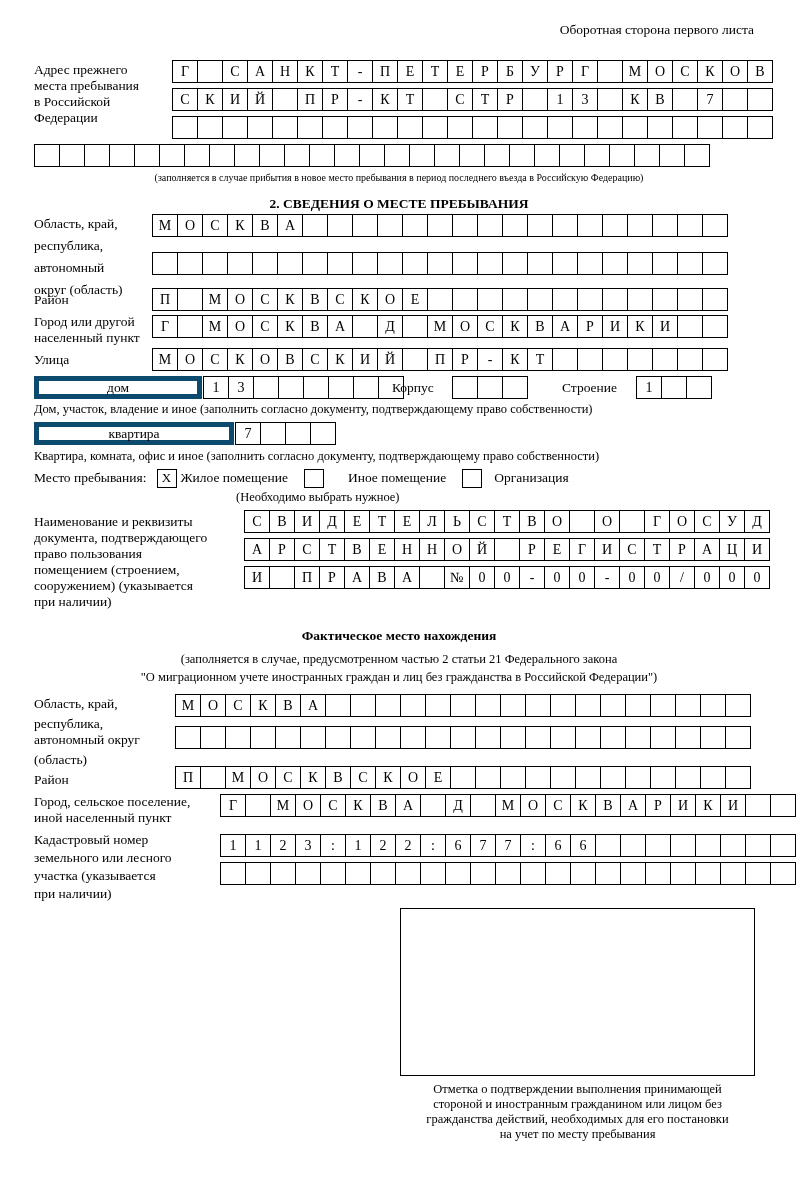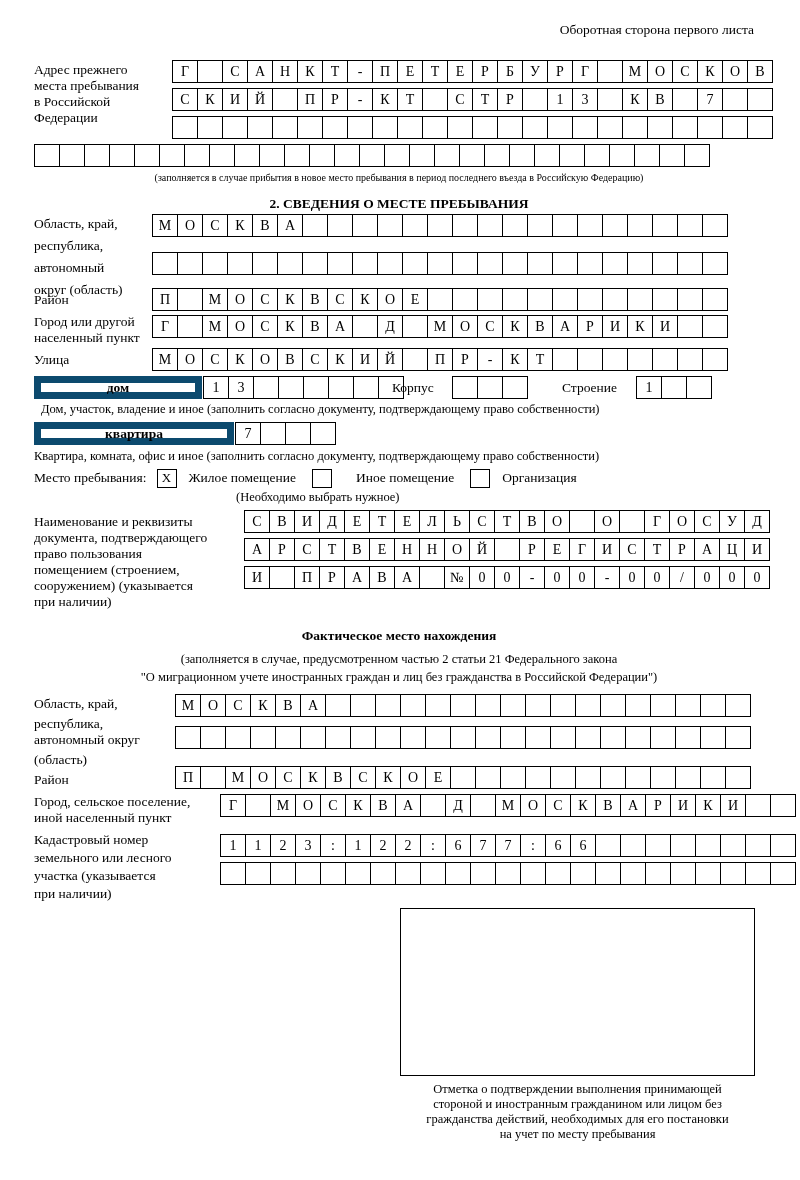--- a/index.html
+++ b/index.html
@@ -51,27 +51,26 @@
   
   .abs { position: absolute; }
 
   .sect-title {
     font-weight: bold;
     font-size: 13.5px;
     text-align: center;
   }
 
   .wide-field {
-    border: 7px solid #0c4a6e;
+    border: 5px solid #0c4a6e;
     height: 23px;
     display: flex;
     align-items: center;
     justify-content: center;
     font-size: 13.5px;
-    font-weight: bold;
   }
   .chk {
     width: 20px; height: 19px; border: 1px solid #000;
     display: inline-flex; align-items: center; justify-content: center;
     font-size: 13px;
     vertical-align: middle;
   }
   .bigbox {
     border: 1px solid #000;
     background: #fff;
@@ -361,36 +360,36 @@
       <div class="cell"></div>
       <div class="cell"></div>
     </div>
   <div class="abs lbl" style="left:562px; top:380px;">Строение</div>
   <div class="abs cells" id="s2-stroenie" style="left:636px; top:376px;">
       <div class="cell">1</div>
       <div class="cell"></div>
       <div class="cell"></div>
     </div>
 
-  <div class="abs small" style="left:41px; top:402px;">Дом, участок, владение и иное (заполнить согласно документу, подтверждающему право собственности)</div>
+  <div class="abs small" style="left:34px; top:402px;">Дом, участок, владение и иное (заполнить согласно документу, подтверждающему право собственности)</div>
 
   <div class="abs wide-field" style="left:34px; top:422px; width:200px;">квартира</div>
   <div class="abs cells" id="s2-flat" style="left:235px; top:422px;">
       <div class="cell">7</div>
       <div class="cell"></div>
       <div class="cell"></div>
       <div class="cell"></div>
     </div>
 
   <div class="abs small" style="left:34px; top:449px;">Квартира, комната, офис и иное (заполнить согласно документу, подтверждающему право собственности)</div>
 
   <div class="abs" style="left:34px; top:468px; width:730px;">
     <span class="lbl">Место пребывания:</span>
     <span class="chk" style="margin-left:6px;">X</span>
-    <span class="lbl" style="margin-left:8px;">Жилое помещение</span>
+    <span class="lbl" style="">Жилое помещение</span>
     <span class="chk" style="margin-left:12px;"></span>
     <span class="lbl" style="margin-left:20px;">Иное помещение</span>
     <span class="chk" style="margin-left:12px;"></span>
     <span class="lbl" style="margin-left:8px;">Организация</span>
   </div>
   <div class="abs small" style="left:236px; top:490px;">(Необходимо выбрать нужное)</div>
 
   <div class="abs" style="left:34px; top:514px; width:210px;">
     <div class="lbl">Наименование и реквизиты</div>
     <div class="lbl">документа, подтверждающего</div>

